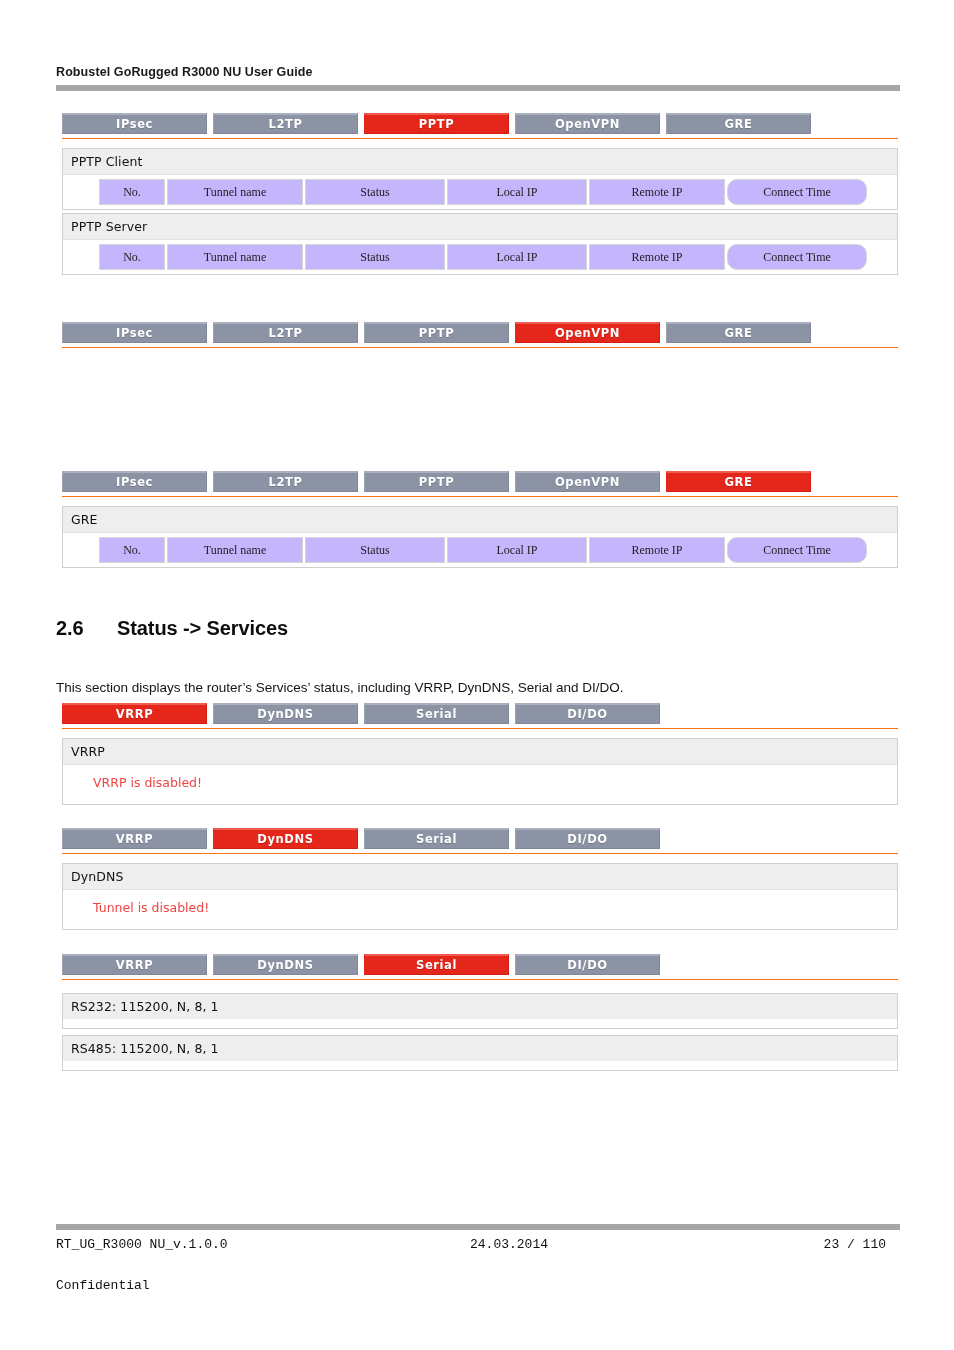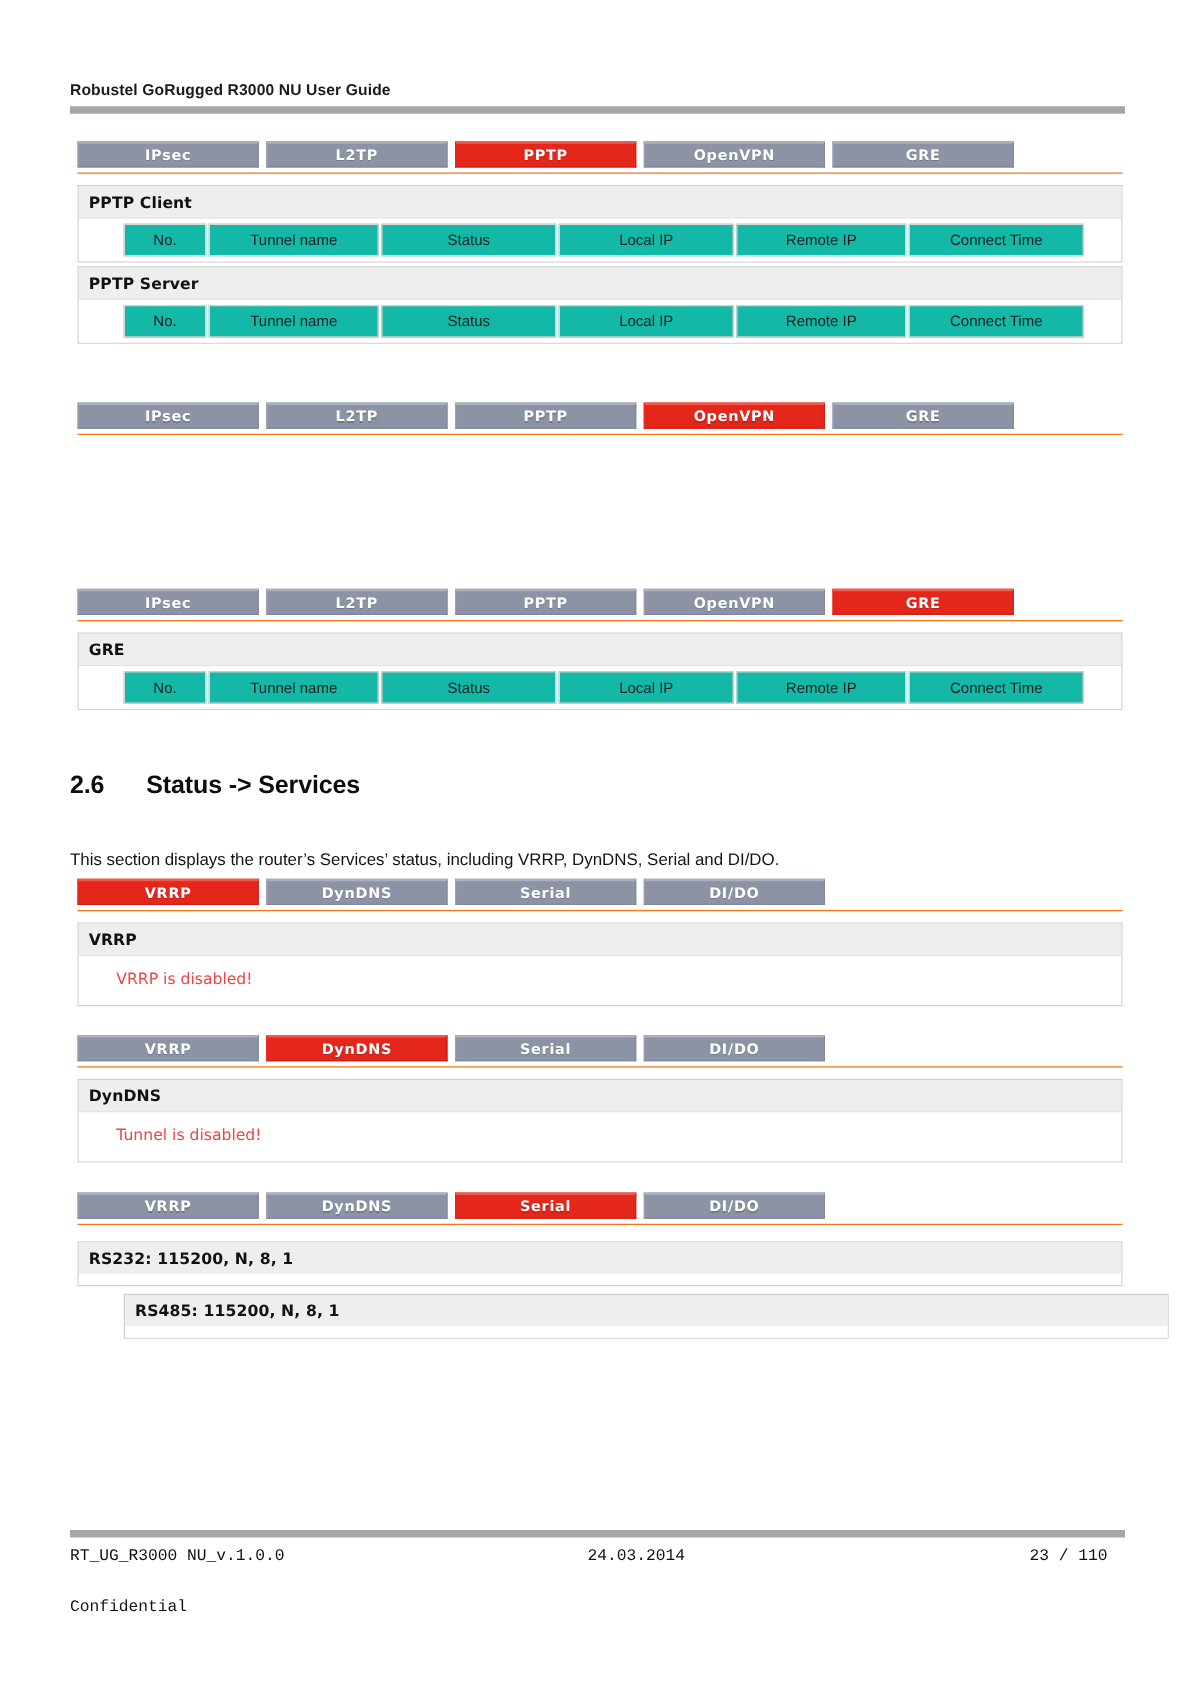--- a/index.html
+++ b/index.html
@@ -99,54 +99,54 @@
   .panel + .panel {
     margin-top: 3px;
   }
   .panel-title {
     background: #eeeeee;
     border-bottom: 1px solid #e2e2e2;
     height: 25px;
     line-height: 25px;
     padding-left: 8px;
     font-size: 12.5px;
-    font-weight: bold;
+    font-weight: normal;
     color: #111111;
     font-family: "DejaVu Sans", sans-serif;
     letter-spacing: 0.1px;
   }
   .panel-body {
     padding: 4px 0 4px 0;
     background: #ffffff;
   }
 
   
   .grid {
     border-collapse: separate;
     border-spacing: 2px 0;
     margin-left: 34px;
     table-layout: fixed;
   }
   .grid th {
-    background: #14b8a6;
+    background: #c4b5fd;
     border: 1px solid #d6d6d6;
     height: 24px;
     font-size: 12px;
     font-weight: normal;
     color: #1d1d1d;
-    font-family: Liberation Sans, sans-serif;
+    font-family: Liberation Serif, serif;
     text-align: center;
     padding: 0 4px;
   }
   .col-no     { width: 56px; }
   .col-tunnel { width: 126px; }
   .col-status { width: 130px; }
   .col-local  { width: 130px; }
   .col-remote { width: 126px; }
-  .col-time   { width: 130px; }
+  .col-time   { width: 130px; border-radius: 10px; }
 
   
   .grid.narrow { margin-left: 62px; }
   .grid.narrow .col-no     { width: 56px; }
   .grid.narrow .col-tunnel { width: 126px; }
   .grid.narrow .col-status { width: 130px; }
 
   
   .panel-msg {
     font-size: 12.5px;
@@ -361,21 +361,21 @@
         <div class="tab active">Serial</div>
         <div class="tab">DI/DO</div>
       </div>
     </div>
 
     <div class="panel serial" style="margin-top:13px;">
       <div class="panel-title">RS232: 115200, N, 8, 1</div>
       <div class="panel-body"></div>
     </div>
 
-    <div class="panel serial" style="margin-top:6px;margin-left:37px;">
+    <div class="panel serial" style="margin-top:6px;">
       <div class="panel-title">RS485: 115200, N, 8, 1</div>
       <div class="panel-body"></div>
     </div>
   </div>
 
   <div class="doc-footer">
     <div class="doc-footer-rule"></div>
     <div class="footer-row">
       <div class="footer-left">RT_UG_R3000 NU_v.1.0.0</div>
       <div class="footer-mid">24.03.2014</div>

